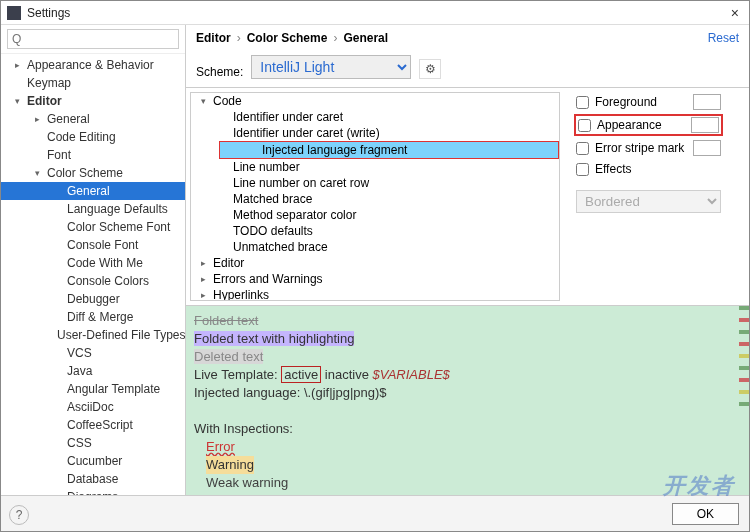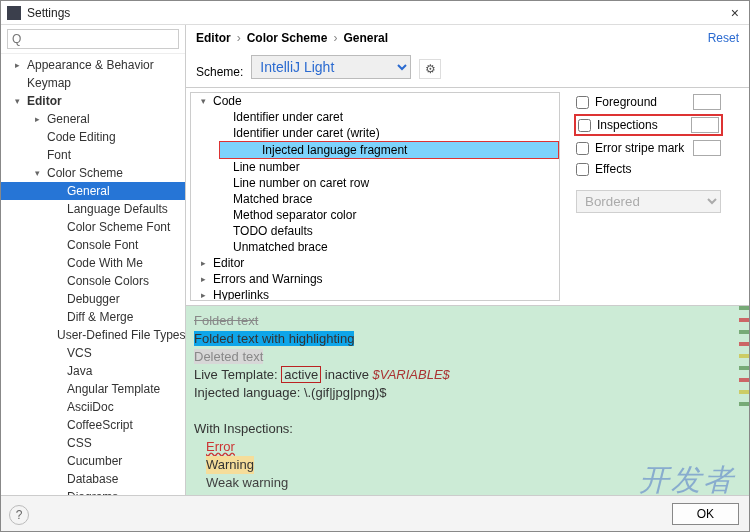--- a/index.html
+++ b/index.html
@@ -36,35 +36,35 @@
 .tree2 .row.sel { background: #7dd3fc; margin-left: 28px; }
 .tree2 .row.boxed { border: 1px solid #d33; }
 .opts { width: 165px; padding: 6px 10px; font-size: 12px; }
 .opts .toprow { display: flex; gap: 14px; margin-bottom: 8px; }
 .opts .orow { display: flex; align-items: center; margin-bottom: 6px; }
 .opts .orow input[type=checkbox] { margin-right: 6px; }
 .opts .orow .swatch { width: 28px; height: 16px; border: 1px solid #aaa; margin-left: auto; background: #fff; }
 .opts .orow.boxed { outline: 2px solid #d33; padding: 1px 2px; }
 .opts select { width: 100%; padding: 2px 4px; border: 1px solid #bbb; color: #888; margin-top: 8px; }
 .preview { height: 190px; background: #ccebd6; margin: 0 0 0 0; border-top: 1px solid #ccc; font-family: "Courier New", monospace; font-size: 13px; padding: 6px 8px; line-height: 18px; color: #333; overflow: hidden; position: relative; }
-.preview .fold { background: #0ea5e9; }
+.preview .fold { background: #c4b5fd; }
 .preview .del { background: #d7d7d7; color: #888; }
 .preview .active { border: 1px solid #b22; padding: 0 2px; }
 .preview .var { color: #a33; font-style: italic; }
 .preview .inj { color: #333; }
 .preview .err { color: #c33; text-decoration: underline wavy #c33; padding-left: 12px; display: inline-block; }
 .preview .warn { color: #333; background: #f5dd9a; padding-left: 0; margin-left: 12px; display: inline-block; }
 .preview .weak { color: #404040; padding-left: 12px; display: inline-block; }
 .preview .dep { text-decoration: line-through; color: #888; padding-left: 12px; display: inline-block; }
 .preview .minimap { position: absolute; right: 0; top: 0; width: 10px; height: 100%; }
 .preview .minimap div { height: 4px; margin-bottom: 8px; }
 .footer { height: 36px; display: flex; align-items: center; justify-content: flex-end; padding: 0 10px; border-top: 1px solid #ccc; background: #f4f4f4; }
 .footer button { padding: 3px 24px; font-size: 12px; border: 1px solid #888; background: #fdfdfd; cursor: pointer; }
 .help { position: absolute; left: 8px; bottom: 6px; width: 20px; height: 20px; border: 1px solid #bbb; border-radius: 50%; display: flex; align-items: center; justify-content: center; color: #666; cursor: pointer; font-size: 12px; }
-.watermark { position: absolute; right: 14px; bottom: 30px; font-size: 30px; color: rgba(80,120,200,0.55); font-weight: normal; letter-spacing: 2px; pointer-events: none; font-style: italic; }
+.watermark { position: absolute; right: 14px; bottom: 30px; font-size: 22px; color: rgba(80,120,200,0.55); font-weight: bold; letter-spacing: 2px; pointer-events: none; font-style: italic; }
 </style>
 </head>
 <body>
 
 <div class="titlebar">
   <span class="icon"></span>
   <span class="title">Settings</span>
   <span class="close">×</span>
 </div>
 
@@ -250,21 +250,21 @@
           </div>
         </div>
       <div class="opts">
         <div class="orow">
             <input type="checkbox" style="">
             <span>Foreground</span>
             <span class="swatch"></span>
           </div>
         <div class="orow boxed">
             <input type="checkbox" style="">
-            <span>Inspections</span>
+            <span>Appearance</span>
             <span class="swatch"></span>
           </div>
         <div class="orow">
             <input type="checkbox" style="">
             <span>Error stripe mark</span>
             <span class="swatch"></span>
           </div>
         <div class="orow">
             <input type="checkbox" style="">
             <span>Effects</span>

